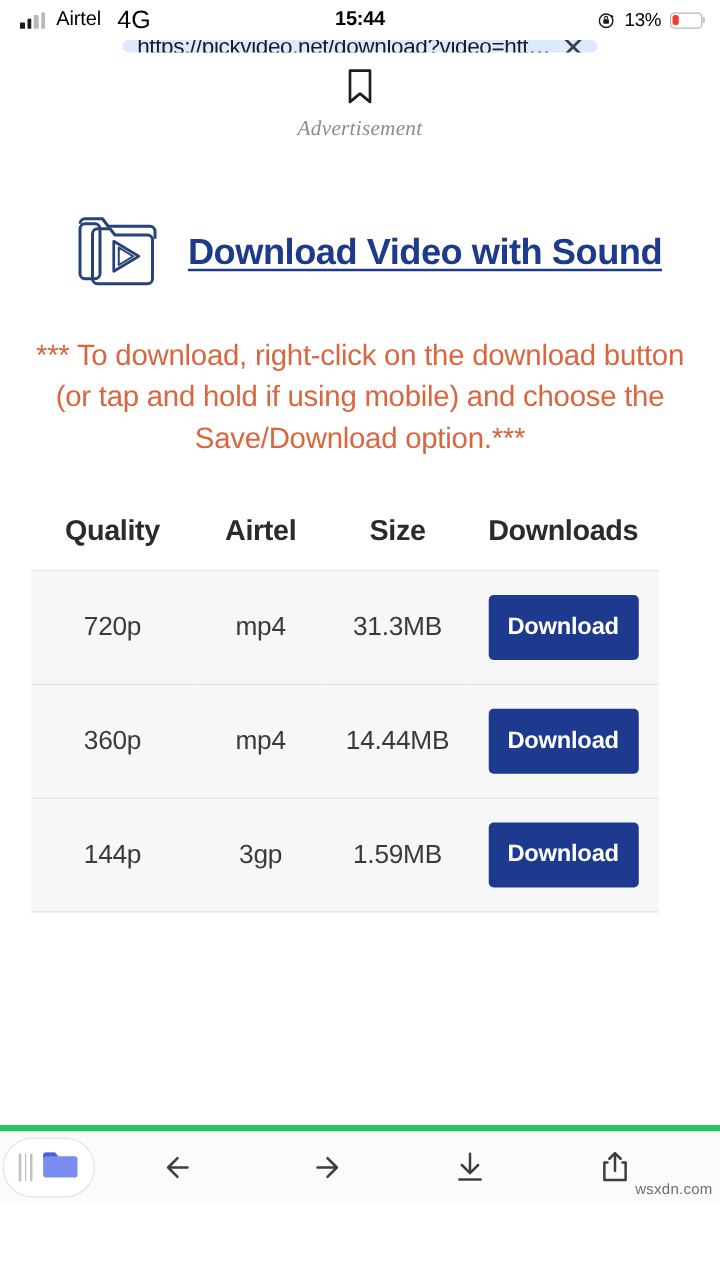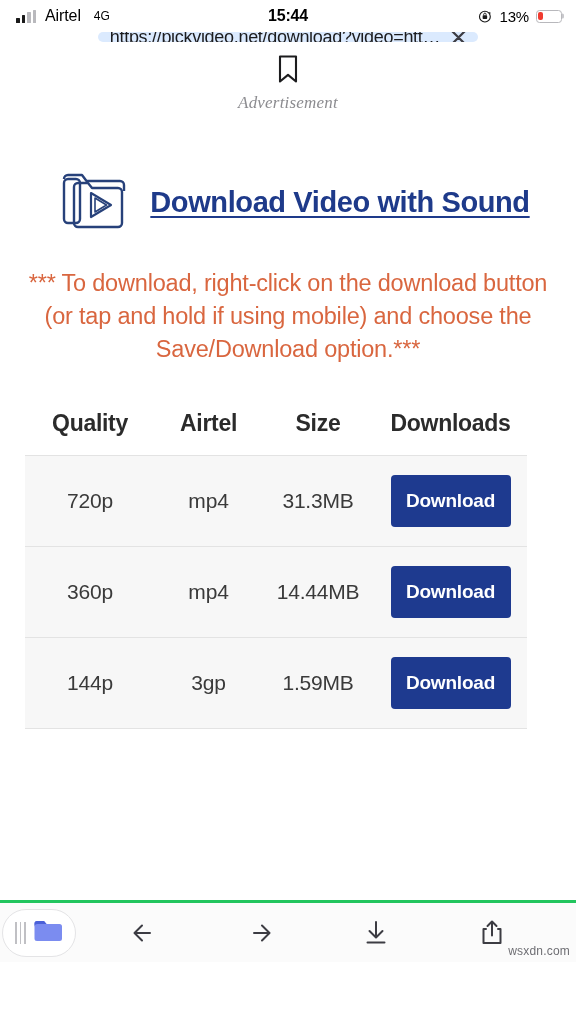--- a/index.html
+++ b/index.html
@@ -45,21 +45,21 @@
   .signal-bars i:nth-child(1) { height: 5px; }
   .signal-bars i:nth-child(2) { height: 8px; }
   .signal-bars i:nth-child(3) { height: 11px; background: #b9b9bd; }
   .signal-bars i:nth-child(4) { height: 13px; background: #b9b9bd; }
   .carrier-name {
     font-size: 16px;
     color: #000;
     letter-spacing: -0.1px;
   }
   .network-type {
-    font-size: 12px;
+    font-size: 20px;
     color: #000;
     margin-left: 4px;
   }
   .status-time {
     position: absolute;
     left: 0; right: 0;
     text-align: center;
     font-size: 16px;
     font-weight: bold;
     color: #000;
@@ -248,21 +248,21 @@
     cursor: pointer;
   }
 
   
   .toolbar {
     position: absolute;
     left: 0; bottom: 0;
     width: 576px;
     height: 62px;
     background: #fbfbfb;
-    border-top: 3px solid #22c55e;
+    border-top: 5px solid #22c55e;
     display: flex;
     align-items: center;
     box-sizing: border-box;
   }
   .tab-pill {
     width: 74px;
     height: 48px;
     margin-left: 2px;
     background: #fff;
     border: 1px solid #e4e4e6;

